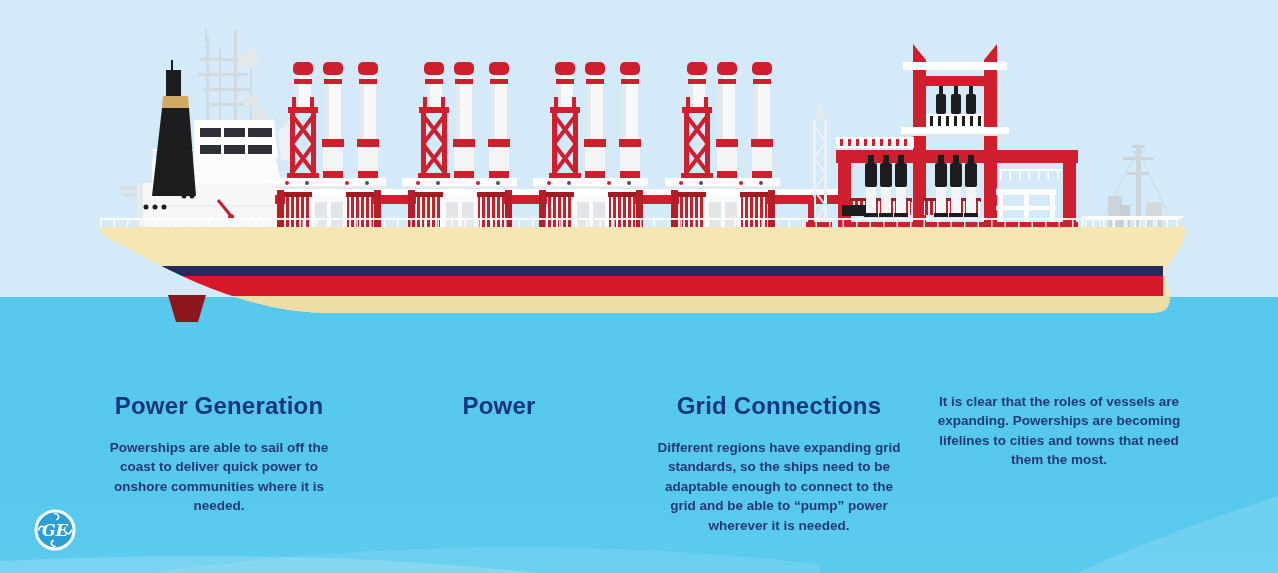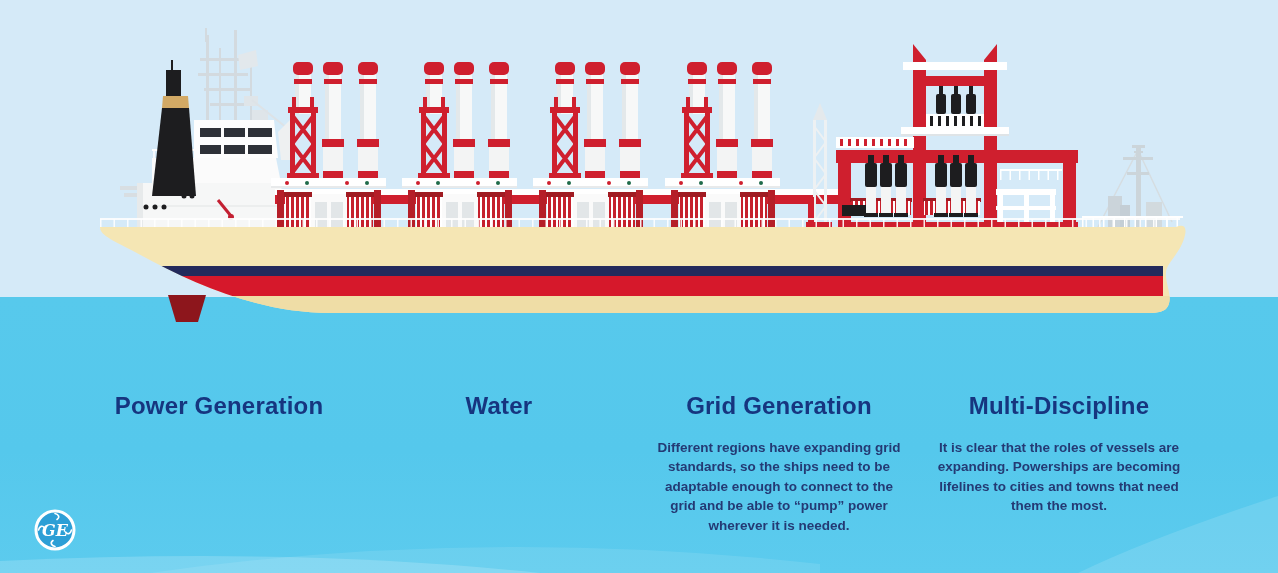--- a/index.html
+++ b/index.html
@@ -298,33 +298,33 @@
 
   <svg class="waves-svg" width="1278" height="573" viewBox="0 0 1278 573" xmlns="http://www.w3.org/2000/svg">
     <path d="M150,573 Q480,526 820,564 L820,573 Z" fill="rgba(255,255,255,0.10)"></path>
     <path d="M1278,496 Q1150,538 1078,573 L1278,573 Z" fill="rgba(255,255,255,0.13)"></path>
     <path d="M0,573 L0,561 Q300,547 540,573 Z" fill="rgba(255,255,255,0.18)"></path>
   </svg>
 
   <div class="info">
     <div class="info-col">
       <h2 class="info-title">Power Generation</h2>
+      <p class="info-body">Powerships are able to sail off the coast to deliver quick power to onshore communities where it is needed.</p>
     </div>
     <div class="info-divider"></div>
     <div class="info-col">
-      <h2 class="info-title">Water</h2>
+      <h2 class="info-title">Power</h2>
     </div>
     <div class="info-divider"></div>
     <div class="info-col">
-      <h2 class="info-title">Grid Generation</h2>
+      <h2 class="info-title">Grid Connections</h2>
       <p class="info-body">Different regions have expanding grid standards, so the ships need to be adaptable enough to connect to the grid and be able to “pump” power wherever it is needed.</p>
     </div>
     <div class="info-divider"></div>
     <div class="info-col">
-      <h2 class="info-title">Multi-Discipline</h2>
       <p class="info-body">It is clear that the roles of vessels are expanding. Powerships are becoming lifelines to cities and towns that need them the most.</p>
     </div>
   </div>
 
   <svg class="ge-logo" viewBox="0 0 44 44" xmlns="http://www.w3.org/2000/svg">
     <circle cx="22" cy="22" r="19" fill="#2d9fd6" stroke="#ffffff" stroke-width="3"></circle>
     <g stroke="#ffffff" stroke-width="1.6" fill="none" stroke-linecap="round">
       <path d="M22,5.5 C26,6.5 27,9.5 24,11.5"></path>
       <path d="M22,5.5 C26,6.5 27,9.5 24,11.5" transform="rotate(90 22 22)"></path>
       <path d="M22,5.5 C26,6.5 27,9.5 24,11.5" transform="rotate(180 22 22)"></path>

